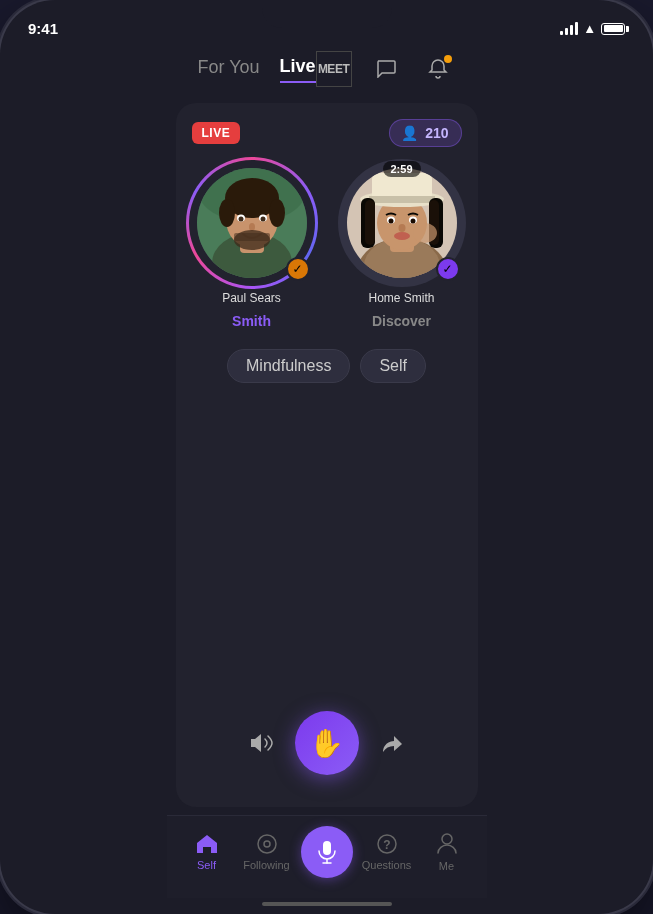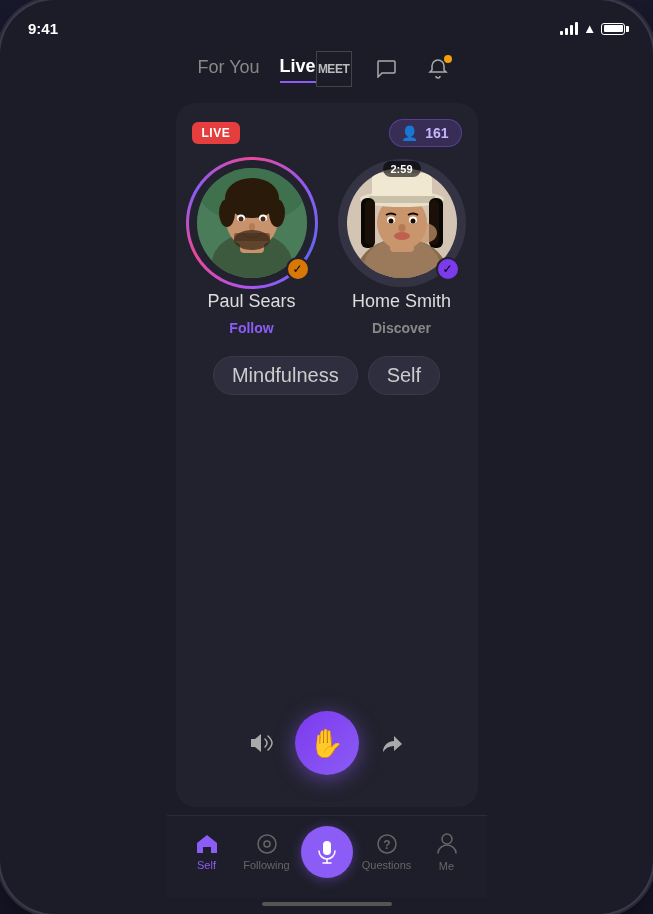--- a/index.html
+++ b/index.html
@@ -298,21 +298,21 @@
       font-size: 11px;
       font-weight: 600;
       padding: 2px 8px;
       border-radius: 10px;
       z-index: 5;
       white-space: nowrap;
     }
 
     .speaker-name {
       color: #ddd;
-      font-size: 18px;
+      font-size: 12px;
       font-weight: 500;
       text-align: center;
     }
 
     .speaker-action {
       font-size: 14px;
       font-weight: 600;
       text-align: center;
     }
 
@@ -344,21 +344,21 @@
       justify-content: center;
       gap: 10px;
       margin-bottom: 20px;
     }
 
     .tag {
       background: #2e2e3e;
       color: #ccc;
       padding: 7px 18px;
       border-radius: 20px;
-      font-size: 20px;
+      font-size: 16px;
       border: 1px solid #3a3a4a;
     }
 
     
     .controls {
       display: flex;
       justify-content: space-around;
       align-items: center;
       padding: 16px 40px;
       margin-top: auto;
@@ -486,21 +486,21 @@
         </div>
       </div>
     </div>
 
     <div class="live-card">
 
       <div class="live-card-header">
         <span class="live-badge">LIVE</span>
         <div class="viewers-badge">
           <span>👤</span>
-          <span>161</span>
+          <span>210</span>
         </div>
       </div>
 
       <div class="speakers">
 
         <div class="speaker">
           <div class="avatar-container">
 
             <div style="position:absolute;inset:-6px;border-radius:50%;background:conic-gradient(#ec4899,#8b5cf6,#6366f1,#a855f7,#ec4899,#8b5cf6,#ec4899);animation:spin 3s linear infinite;"></div>
             <div style="position:absolute;inset:-3px;border-radius:50%;background:#22222e;"></div>
@@ -533,21 +533,21 @@
                 <path d="M46 66 Q55 74 64 66" stroke="#b57a52" stroke-width="2" fill="none" stroke-linecap="round"></path>
 
                 <ellipse cx="55" cy="72" rx="18" ry="10" fill="#3d2a1a" opacity="0.75"></ellipse>
 
                 <rect x="37" y="65" width="36" height="8" fill="#3d2a1a" opacity="0.5" rx="2"></rect>
               </svg>
             </div>
             <div class="speaker-badge badge-gold">✓</div>
           </div>
           <span class="speaker-name">Paul Sears</span>
-          <span class="speaker-action action-follow">Follow</span>
+          <span class="speaker-action action-follow">Smith</span>
         </div>
 
         <div class="speaker">
           <div class="avatar-container">
             <div style="position:absolute;inset:-4px;border-radius:50%;background:#333344;"></div>
             <div class="avatar-img">
               <svg width="100%" height="100%" viewBox="0 0 110 110" xmlns="http://www.w3.org/2000/svg">
 
                 <rect width="110" height="110" fill="#d4c4b4"></rect>
 

